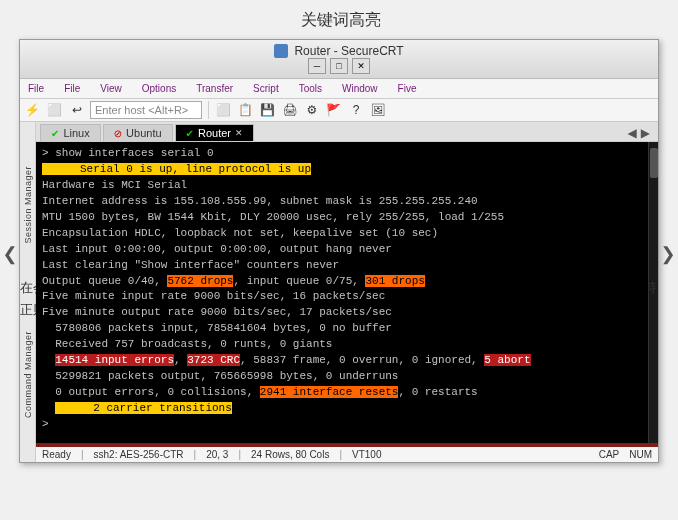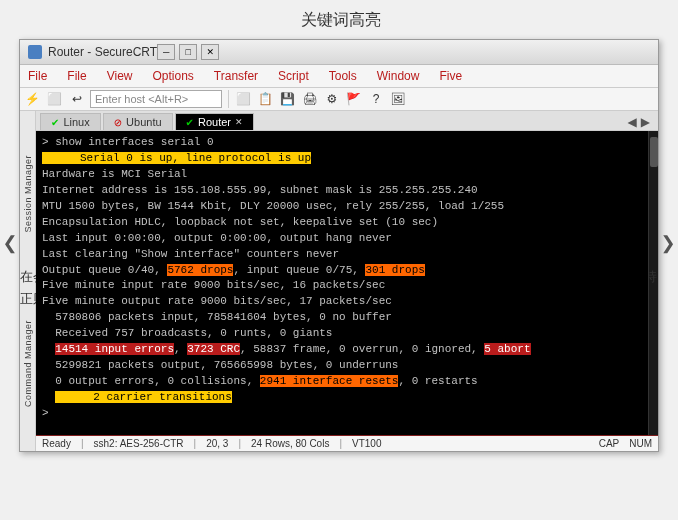--- a/index.html
+++ b/index.html
@@ -29,21 +29,23 @@
       background: #fff;
       box-shadow: 2px 2px 6px rgba(0,0,0,0.3);
     }
 
     
     .title-bar {
       background: linear-gradient(to bottom, #f0f0f0, #d8d8d8);
       padding: 4px 8px;
       display: flex;
       align-items: center;
+      justify-content: space-between;
       border-bottom: 1px solid #bbb;
+      flex-direction: column;
     }
     .title-bar-left {
       display: flex;
       align-items: center;
       gap: 6px;
       font-size: 12px;
       color: #333;
     }
     .title-bar-icon {
       width: 14px;
@@ -69,22 +71,22 @@
     }
 
     
     .menu-bar {
       background: #f5f5f5;
       border-bottom: 1px solid #ccc;
       display: flex;
       align-items: center;
       padding: 2px 4px;
       gap: 12px;
-      font-size: 12px;
-      color: #b91c1c;
+      font-size: 10px;
+      color: #701a75;
     }
     .menu-item {
       cursor: pointer;
       padding: 2px 4px;
     }
 
     
     .toolbar {
       background: #f5f5f5;
       border-bottom: 1px solid #ccc;
@@ -109,21 +111,21 @@
       justify-content: center;
       font-size: 12px;
       cursor: pointer;
     }
     .enter-host-box {
       border: 1px solid #aaa;
       background: #fff;
       padding: 1px 4px;
       font-size: 11px;
       color: #888;
-      width: 132px;
+      width: 112px;
       height: 18px;
       display: flex;
       align-items: center;
     }
 
     
     .content-area {
       display: flex;
       flex-direction: row;
       height: 340px;
@@ -233,21 +235,21 @@
       width: 8px;
       height: 30px;
       background: #555;
       border-radius: 2px;
       margin-top: 4px;
     }
 
     
     .status-bar {
       background: #f5f5f5;
-      border-top: 1px solid #7f1d1d;
+      border-top: 4px solid #7f1d1d;
       display: flex;
       align-items: center;
       font-size: 10px;
       color: #333;
       padding: 2px 6px;
       gap: 10px;
     }
     .status-sep { color: #999; }
 
     

